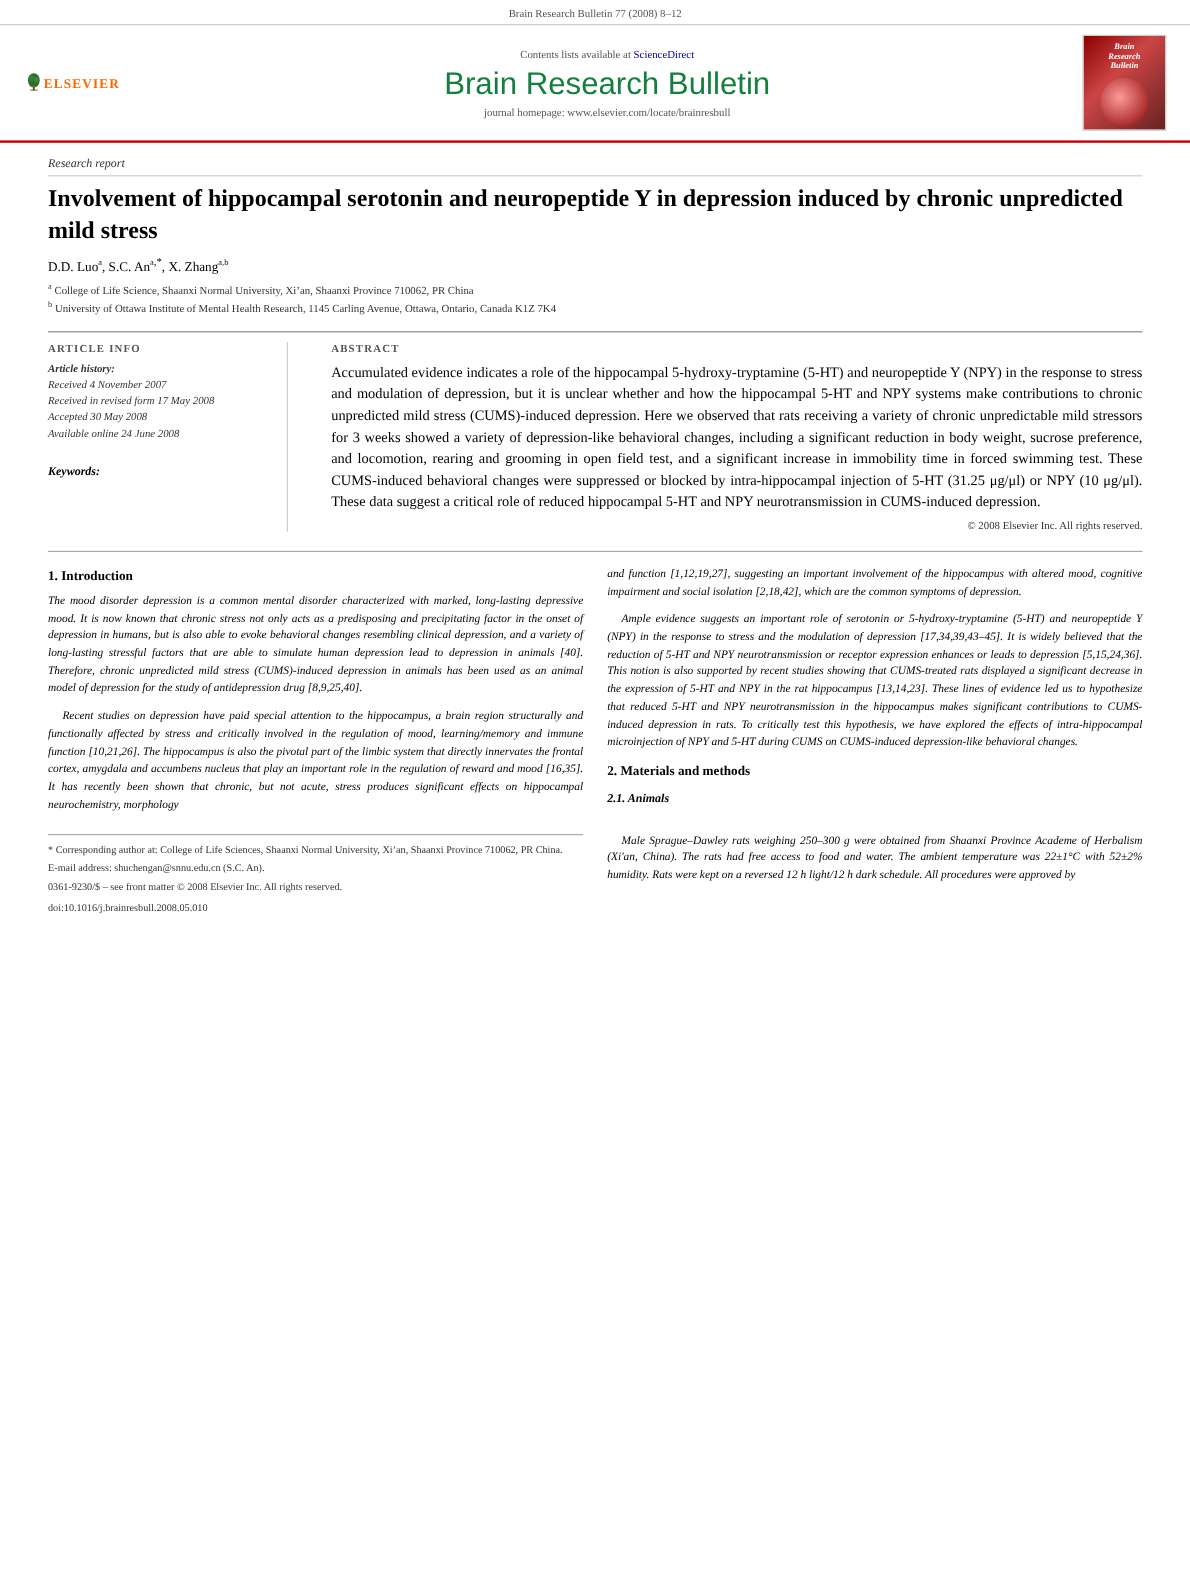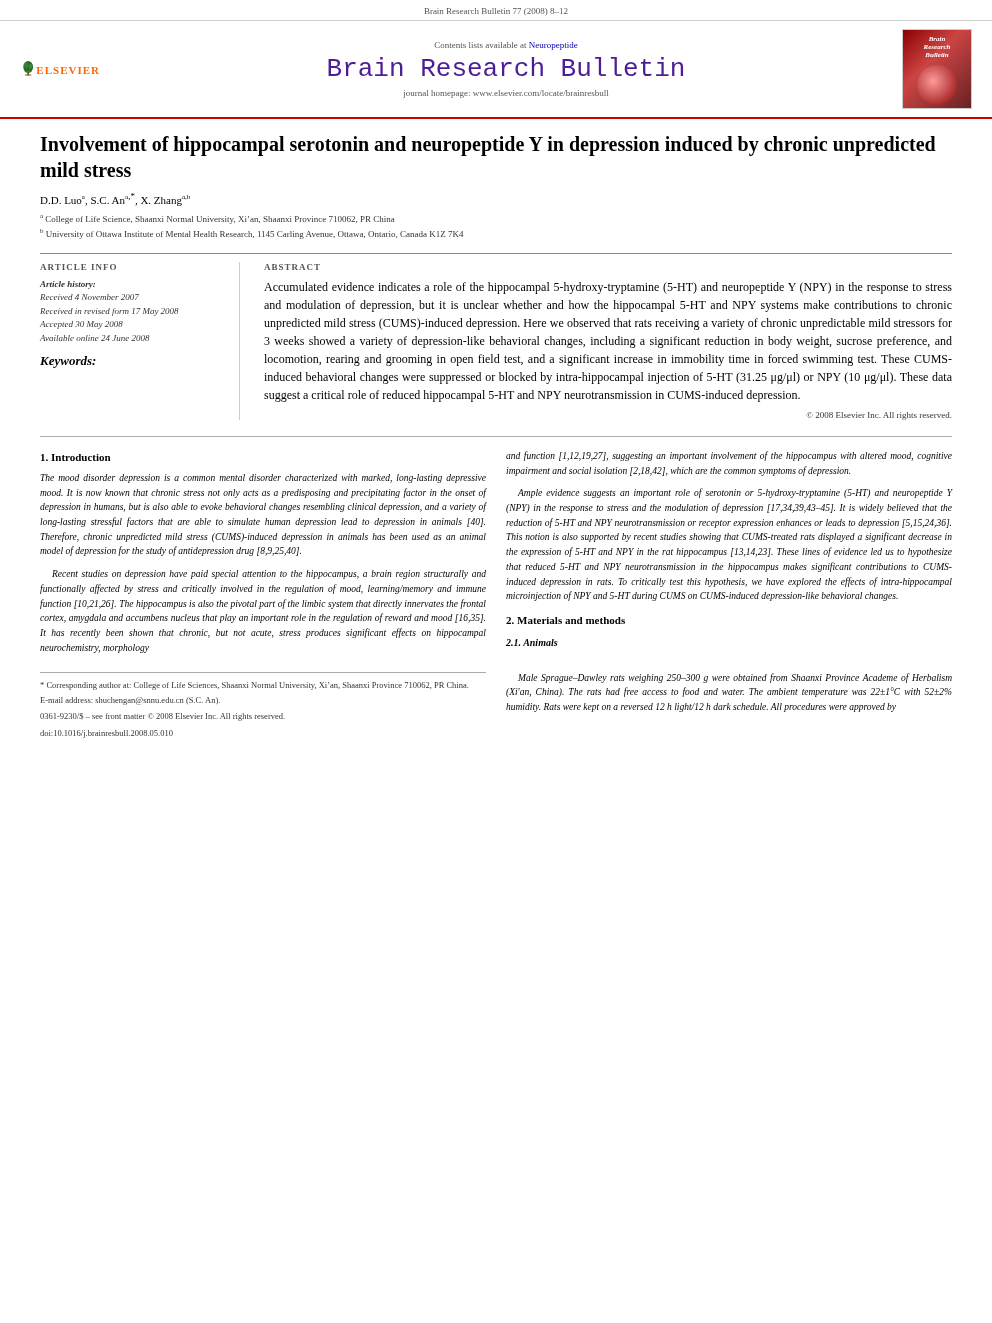--- a/index.html
+++ b/index.html
@@ -55,22 +55,22 @@
       font-size: 9px;
       color: #555;
       margin-bottom: 4px;
     }
     .sciencedirect-link a {
       color: #00a; text-decoration: none;
     }
     .journal-title {
       font-size: 26px;
       font-weight: normal;
-      color: #4c1d95;
-      font-family: Liberation Mono, monospace;
+      color: #15803d;
+      font-family: Liberation Sans, sans-serif;
     }
     .journal-homepage {
       font-size: 9px;
       color: #555;
       margin-top: 4px;
     }
     .journal-cover {
       width: 70px;
       height: 80px;
       background: linear-gradient(135deg, #8B0000 0%, #c44 40%, #622 100%);
@@ -140,21 +140,21 @@
       color: #333;
       margin-bottom: 12px;
       line-height: 1.4;
     }
     .affil-line { margin-bottom: 2px; }
     .affil-sup { font-size: 7px; vertical-align: super; }
 
     
     .article-info-section {
       display: flex;
-      gap: 24px;
+      gap: 36px;
       margin-bottom: 16px;
       border-top: 1px solid #888;
       padding-top: 8px;
     }
 
     .article-info-left {
       width: 200px;
       min-width: 200px;
       border-right: 1px solid #ccc;
       padding-right: 12px;
@@ -171,34 +171,34 @@
       color: #555;
       margin-bottom: 6px;
       font-weight: bold;
     }
 
     .article-history {
       font-style: italic;
       font-size: 9px;
       line-height: 1.5;
       color: #333;
-      margin-bottom: 8px;
+      margin-bottom: 20px;
       font-family: Liberation Serif, serif;
     }
     .history-title {
       font-style: italic;
       font-weight: bold;
       font-size: 9px;
     }
 
     .keywords-section { margin-top: 6px; }
     .keywords-title {
       font-style: italic;
       font-weight: bold;
-      font-size: 13px;
+      font-size: 10px;
       margin-bottom: 3px;
     }
     .keywords-list {
       font-style: italic;
       font-size: 9px;
       line-height: 1.6;
       color: #333;
     }
 
     
@@ -298,36 +298,37 @@
       <rect x="20" y="36" width="20" height="3" rx="1" fill="#8B6914"></rect>
 
       <rect x="18" y="48" width="24" height="3" rx="1" fill="#8B6914"></rect>
     </svg>
     <div class="elsevier-text">ELSEVIER</div>
   </div>
 
   <div class="journal-center">
     <div class="sciencedirect-link">
       <span>Contents lists available at</span>
-      <a href="#">Neuropeptide</a>
+      <a href="#">ScienceDirect</a>
     </div>
     <div class="journal-title">Brain Research Bulletin</div>
     <div class="journal-homepage">
       <span>journal homepage: www.elsevier.com/locate/brainresbull</span>
     </div>
   </div>
 
   <div class="journal-cover">
     <div class="journal-cover-text">Brain<br>Research<br>Bulletin</div>
     <div class="cover-circle"></div>
   </div>
 </div>
 
 <div class="main-content">
 
+  <div class="report-type">Research report</div>
 
   <div class="article-title">Involvement of hippocampal serotonin and neuropeptide Y in depression induced by chronic unpredicted mild stress</div>
 
   <div class="authors">
     D.D. Luo<span class="author-sup">a</span>,
     S.C. An<span class="author-sup">a</span><span class="author-star">,*</span>,
     X. Zhang<span class="author-sup">a,b</span>
   </div>
 
   <div class="affiliations">

